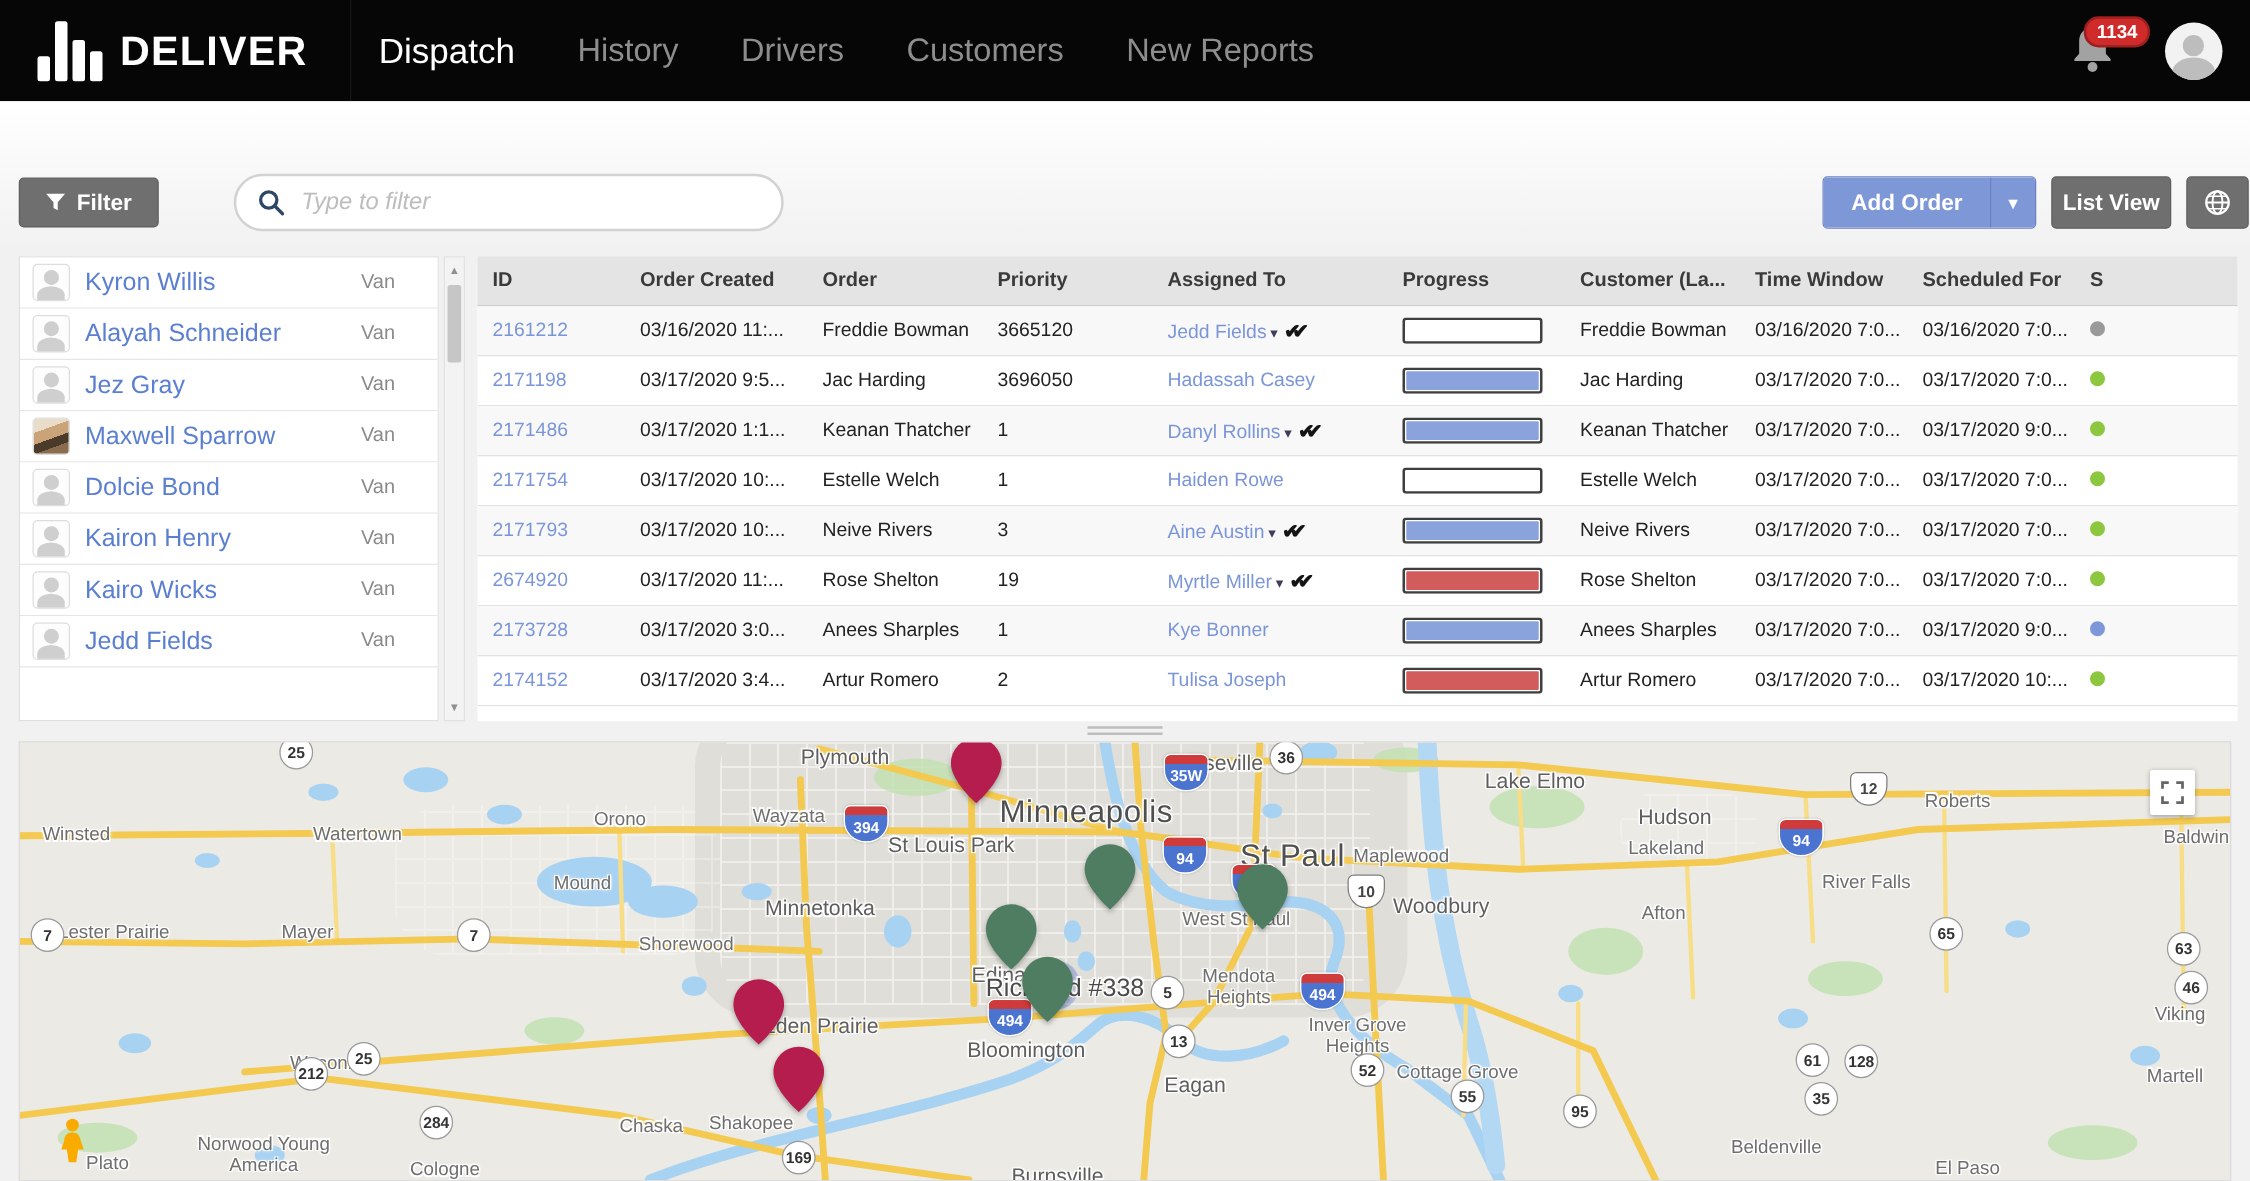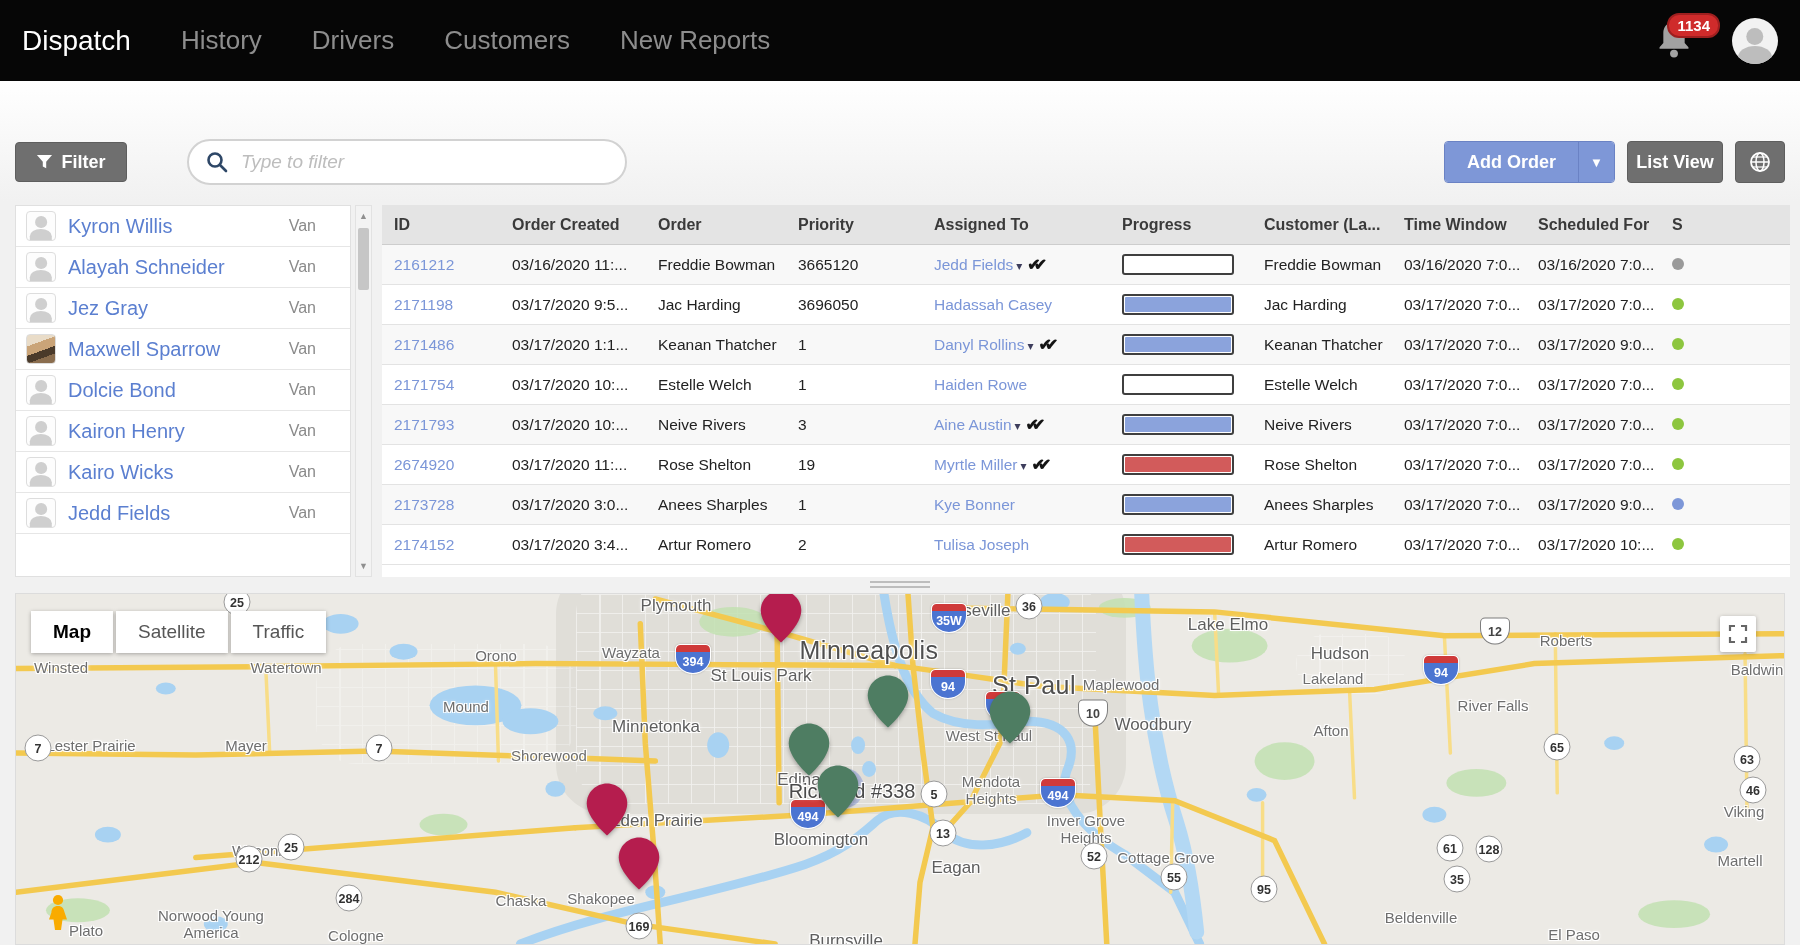--- a/index.html
+++ b/index.html
@@ -25,21 +25,21 @@
   .person::before { content:""; position:absolute; left:50%; top:22%; transform:translateX(-50%); width:38%; height:38%; border-radius:50%; background:#bdbdbd; }
   .person::after { content:""; position:absolute; left:50%; top:62%; transform:translateX(-50%); width:74%; height:50%; border-radius:50% 50% 0 0; background:#bdbdbd; }
 
   
   .main { position:absolute; left:0; top:81px; width:1800px; height:864px; background:linear-gradient(#ffffff, #f1f1f1 120px); }
 
   .banner { position:absolute; left:18px; right:18px; top:9px; height:37px; background:#ddeaf8; border:1px solid #cfe0f2; border-radius:3px; display:flex; align-items:center; }
   .banner-msg { flex:1; text-align:center; color:#6d8fb3; font-size:18px; }
   .banner-link { position:absolute; right:16px; color:#7b99d6; font-size:18px; cursor:pointer; text-decoration:none; }
 
-  .toolbar { position:absolute; left:15px; right:15px; top:56px; height:50px; display:flex; align-items:center; }
+  .toolbar { position:absolute; left:15px; right:1px; top:56px; height:50px; display:flex; align-items:center; }
   .btn { display:inline-flex; align-items:center; justify-content:center; gap:8px; background:#6f6f6f; color:#fff; border:1px solid #5e5e5e; border-radius:4px; font-size:18px; font-weight:bold; cursor:pointer; }
   .filter-btn { width:112px; height:40px; }
   .searchwrap { position:relative; margin-left:60px; width:440px; height:46px; }
   .searchwrap input { width:100%; height:100%; border:2px solid #d2d2d2; border-radius:23px; padding:0 20px 0 52px; font-size:19px; font-style:italic; color:#555; outline:none; background:#fff; }
   .searchwrap input::placeholder { color:#bdbdbd; }
   .searchwrap svg { position:absolute; left:18px; top:11px; }
   .tool-right { margin-left:auto; display:flex; align-items:center; gap:12px; }
   .addorder { display:flex; height:42px; border-radius:4px; overflow:hidden; border:1px solid #6a82c4; cursor:pointer; }
   .addorder .mainpart { background:#7e97d7; color:#fff; font-size:18px; font-weight:bold; display:flex; align-items:center; padding:0 22px; }
   .addorder .caretpart { background:#7e97d7; border-left:1px solid #6a82c4; width:36px; display:flex; align-items:center; justify-content:center; color:#fff; font-size:13px; }
@@ -120,20 +120,29 @@
   .mapbtn.active { color:#000; font-weight:bold; }
   .fsbtn { position:absolute; right:28px; top:22px; width:36px; height:36px; background:#fff; box-shadow:0 1px 4px rgba(0,0,0,.3); border-radius:2px; display:flex; align-items:center; justify-content:center; cursor:pointer; }
   .pegman { position:absolute; left:26px; bottom:14px; width:32px; height:36px; cursor:grab; }
 </style>
 </head>
 <body>
 
 <div class="page">
 
   <header class="topnav">
+    <div class="brand">
+      <span class="bars">
+          <span></span>
+          <span></span>
+          <span></span>
+          <span></span>
+        </span>
+      <span class="brandname">DELIVER</span>
+    </div>
     <nav class="navmenu">
         <div class="nav-item active">Dispatch</div>
         <div class="nav-item">History</div>
         <div class="nav-item">Drivers</div>
         <div class="nav-item">Customers</div>
         <div class="nav-item">New Reports</div>
       </nav>
     <div class="navright">
       <div class="bellwrap">
         <svg width="40" height="46" viewBox="0 0 24 28">
@@ -543,25 +552,20 @@
           <div class="pin" style="left: 822px; top: 225px;"><svg width="44" height="55" viewBox="0 0 30 38">
               <path fill="#4e7d62" d="M15 1C7.3 1 1 7.2 1 14.9 1 25 15 37 15 37s14-12 14-22.1C29 7.2 22.7 1 15 1z"></path>
             </svg></div>
           <div class="pin" style="left: 591px; top: 243px;"><svg width="44" height="55" viewBox="0 0 30 38">
               <path fill="#b51d4e" d="M15 1C7.3 1 1 7.2 1 14.9 1 25 15 37 15 37s14-12 14-22.1C29 7.2 22.7 1 15 1z"></path>
             </svg></div>
           <div class="pin" style="left: 623px; top: 297px;"><svg width="44" height="55" viewBox="0 0 30 38">
               <path fill="#b51d4e" d="M15 1C7.3 1 1 7.2 1 14.9 1 25 15 37 15 37s14-12 14-22.1C29 7.2 22.7 1 15 1z"></path>
             </svg></div>
         </div>
-      <div class="map-controls">
-          <div class="mapbtn active">Map</div>
-          <div class="mapbtn">Satellite</div>
-          <div class="mapbtn">Traffic</div>
-        </div>
       <div class="fsbtn">
         <svg width="20" height="20" viewBox="0 0 20 20">
           <path d="M2 7V2h5 M13 2h5v5 M18 13v5h-5 M7 18H2v-5" fill="none" stroke="#666" stroke-width="2.2"></path>
         </svg>
       </div>
       <div class="pegman">
         <svg width="32" height="36" viewBox="0 0 20 24">
           <circle cx="10" cy="4" r="3.4" fill="#f9ab00"></circle>
           <path d="M10 8c-2.8 0-4.4 1.8-4.4 4.4L4 17h3l1 7h4l1-7h3l-1.6-4.6C13.9 9.8 12.8 8 10 8z" fill="#f9ab00"></path>
         </svg>

